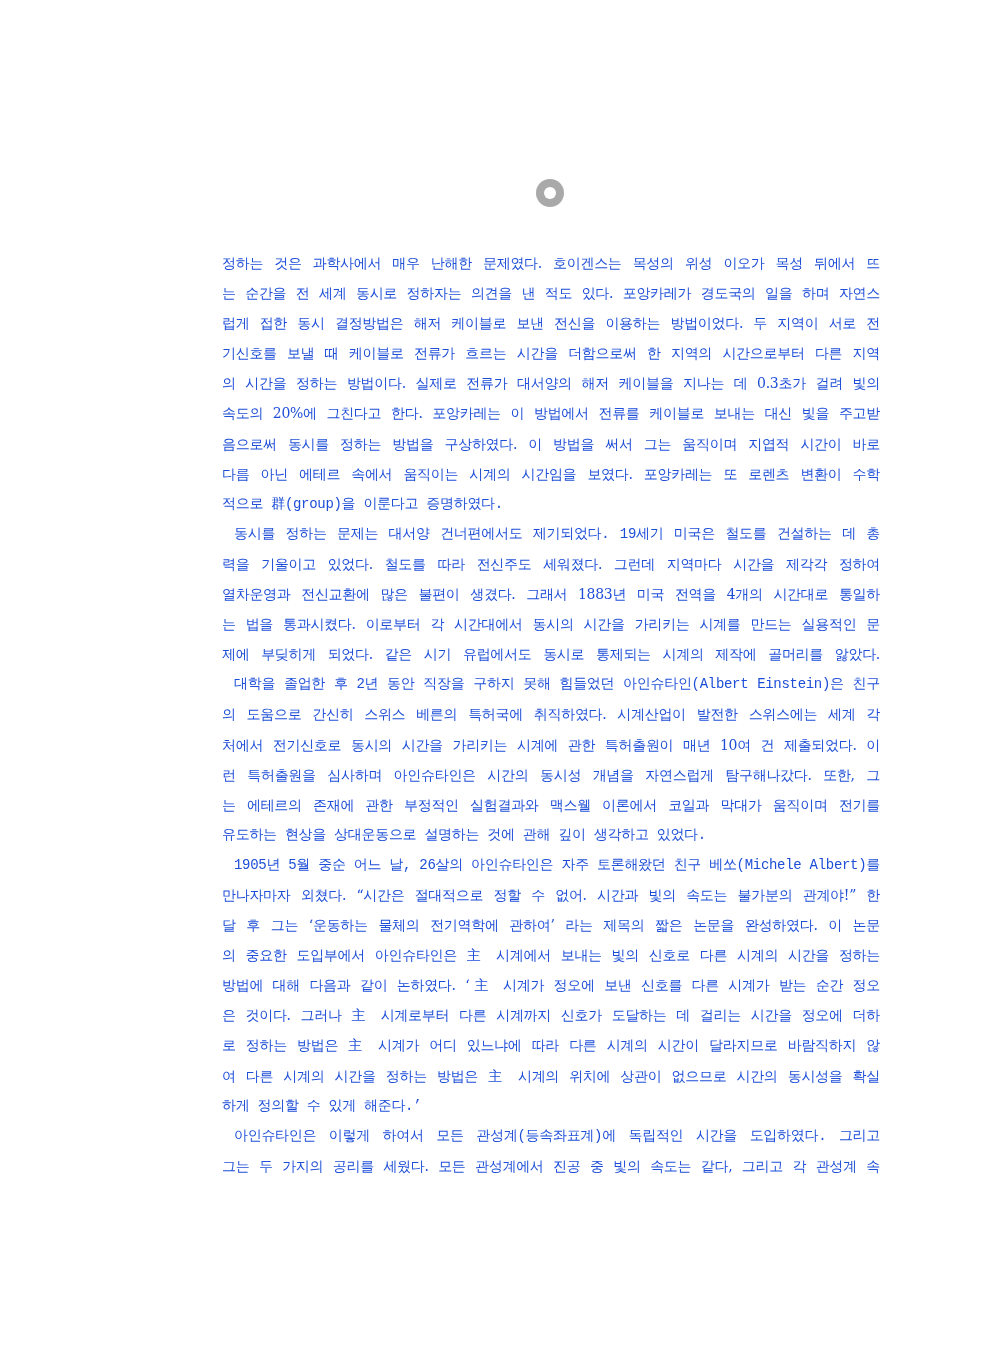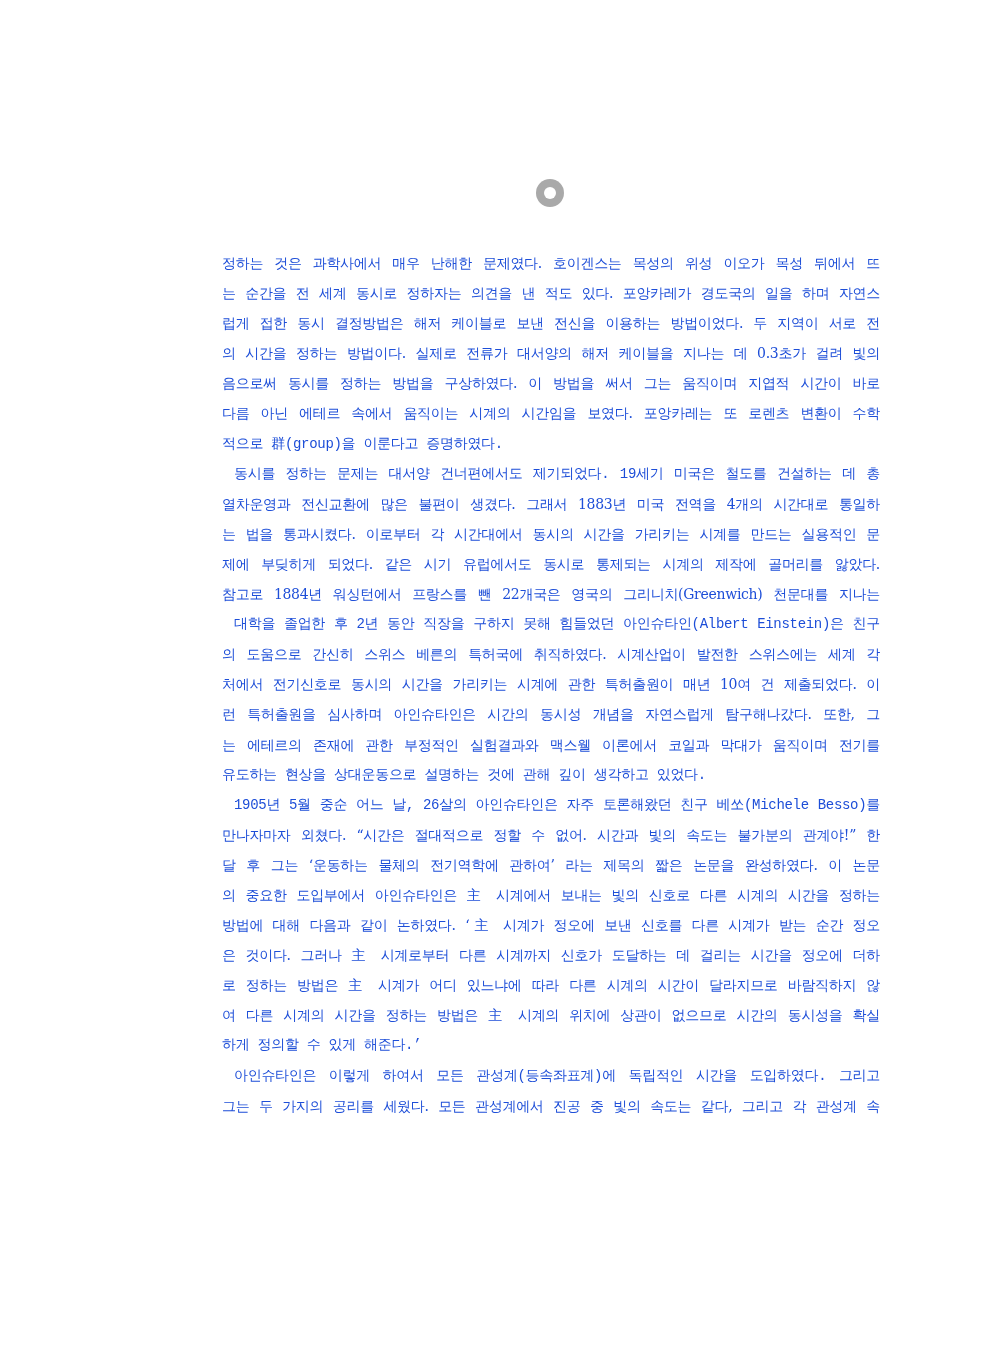--- a/index.html
+++ b/index.html
@@ -63,45 +63,47 @@
 <body>
 
 <div class="ring"></div>
 
 <div class="page-body">
 
   <div>
     <span class="line">정하는 것은 과학사에서 매우 난해한 문제였다. 호이겐스는 목성의 위성 이오가 목성 뒤에서 뜨</span>
     <span class="line">는 순간을 전 세계 동시로 정하자는 의견을 낸 적도 있다. 포앙카레가 경도국의 일을 하며 자연스</span>
     <span class="line">럽게 접한 동시 결정방법은 해저 케이블로 보낸 전신을 이용하는 방법이었다. 두 지역이 서로 전</span>
+    <span class="line">기신호를 보낼 때 케이블로 전류가 흐르는 시간을 더함으로써 한 지역의 시간으로부터 다른 지역</span>
     <span class="line">의 시간을 정하는 방법이다. 실제로 전류가 대서양의 해저 케이블을 지나는 데 0.3초가 걸려 빛의</span>
+    <span class="line">속도의 20%에 그친다고 한다. 포앙카레는 이 방법에서 전류를 케이블로 보내는 대신 빛을 주고받</span>
     <span class="line">음으로써 동시를 정하는 방법을 구상하였다. 이 방법을 써서 그는 움직이며 지엽적 시간이 바로</span>
     <span class="line">다름 아닌 에테르 속에서 움직이는 시계의 시간임을 보였다. 포앙카레는 또 로렌츠 변환이 수학</span>
     <span class="line last">적으로 群(group)을 이룬다고 증명하였다.</span>
   </div>
 
   <div>
     <span class="line indent">동시를 정하는 문제는 대서양 건너편에서도 제기되었다. 19세기 미국은 철도를 건설하는 데 총</span>
+    <span class="line">력을 기울이고 있었다. 철도를 따라 전신주도 세워졌다. 그런데 지역마다 시간을 제각각 정하여</span>
     <span class="line">열차운영과 전신교환에 많은 불편이 생겼다. 그래서 1883년 미국 전역을 4개의 시간대로 통일하</span>
     <span class="line">는 법을 통과시켰다. 이로부터 각 시간대에서 동시의 시간을 가리키는 시계를 만드는 실용적인 문</span>
     <span class="line">제에 부딪히게 되었다. 같은 시기 유럽에서도 동시로 통제되는 시계의 제작에 골머리를 앓았다.</span>
-    <span class="line">참고로 1884년 워싱턴에서 프랑스를 뺀 22개국은 영국의 그리니치(Greenwich) 천문대를 지나는</span>
   </div>
 
   <div>
     <span class="line indent">대학을 졸업한 후 2년 동안 직장을 구하지 못해 힘들었던 아인슈타인(Albert Einstein)은 친구</span>
     <span class="line">의 도움으로 간신히 스위스 베른의 특허국에 취직하였다. 시계산업이 발전한 스위스에는 세계 각</span>
     <span class="line">처에서 전기신호로 동시의 시간을 가리키는 시계에 관한 특허출원이 매년 10여 건 제출되었다. 이</span>
     <span class="line">런 특허출원을 심사하며 아인슈타인은 시간의 동시성 개념을 자연스럽게 탐구해나갔다. 또한, 그</span>
     <span class="line">는 에테르의 존재에 관한 부정적인 실험결과와 맥스웰 이론에서 코일과 막대가 움직이며 전기를</span>
     <span class="line last">유도하는 현상을 상대운동으로 설명하는 것에 관해 깊이 생각하고 있었다.</span>
   </div>
 
   <div>
-    <span class="line indent">1905년 5월 중순 어느 날, 26살의 아인슈타인은 자주 토론해왔던 친구 베쏘(Michele Besso)를</span>
+    <span class="line indent">1905년 5월 중순 어느 날, 26살의 아인슈타인은 자주 토론해왔던 친구 베쏘(Michele Albert)를</span>
     <span class="line">만나자마자 외쳤다. “시간은 절대적으로 정할 수 없어. 시간과 빛의 속도는 불가분의 관계야!” 한</span>
     <span class="line">달 후 그는 ‘운동하는 물체의 전기역학에 관하여’ 라는 제목의 짧은 논문을 완성하였다. 이 논문</span>
     <span class="line">의 중요한 도입부에서 아인슈타인은 主 시계에서 보내는 빛의 신호로 다른 시계의 시간을 정하는</span>
     <span class="line">방법에 대해 다음과 같이 논하였다. ‘主 시계가 정오에 보낸 신호를 다른 시계가 받는 순간 정오</span>
     <span class="line">은 것이다. 그러나 主 시계로부터 다른 시계까지 신호가 도달하는 데 걸리는 시간을 정오에 더하</span>
     <span class="line">로 정하는 방법은 主 시계가 어디 있느냐에 따라 다른 시계의 시간이 달라지므로 바람직하지 않</span>
     <span class="line">여 다른 시계의 시간을 정하는 방법은 主 시계의 위치에 상관이 없으므로 시간의 동시성을 확실</span>
     <span class="line last">하게 정의할 수 있게 해준다.’</span>
   </div>
 

